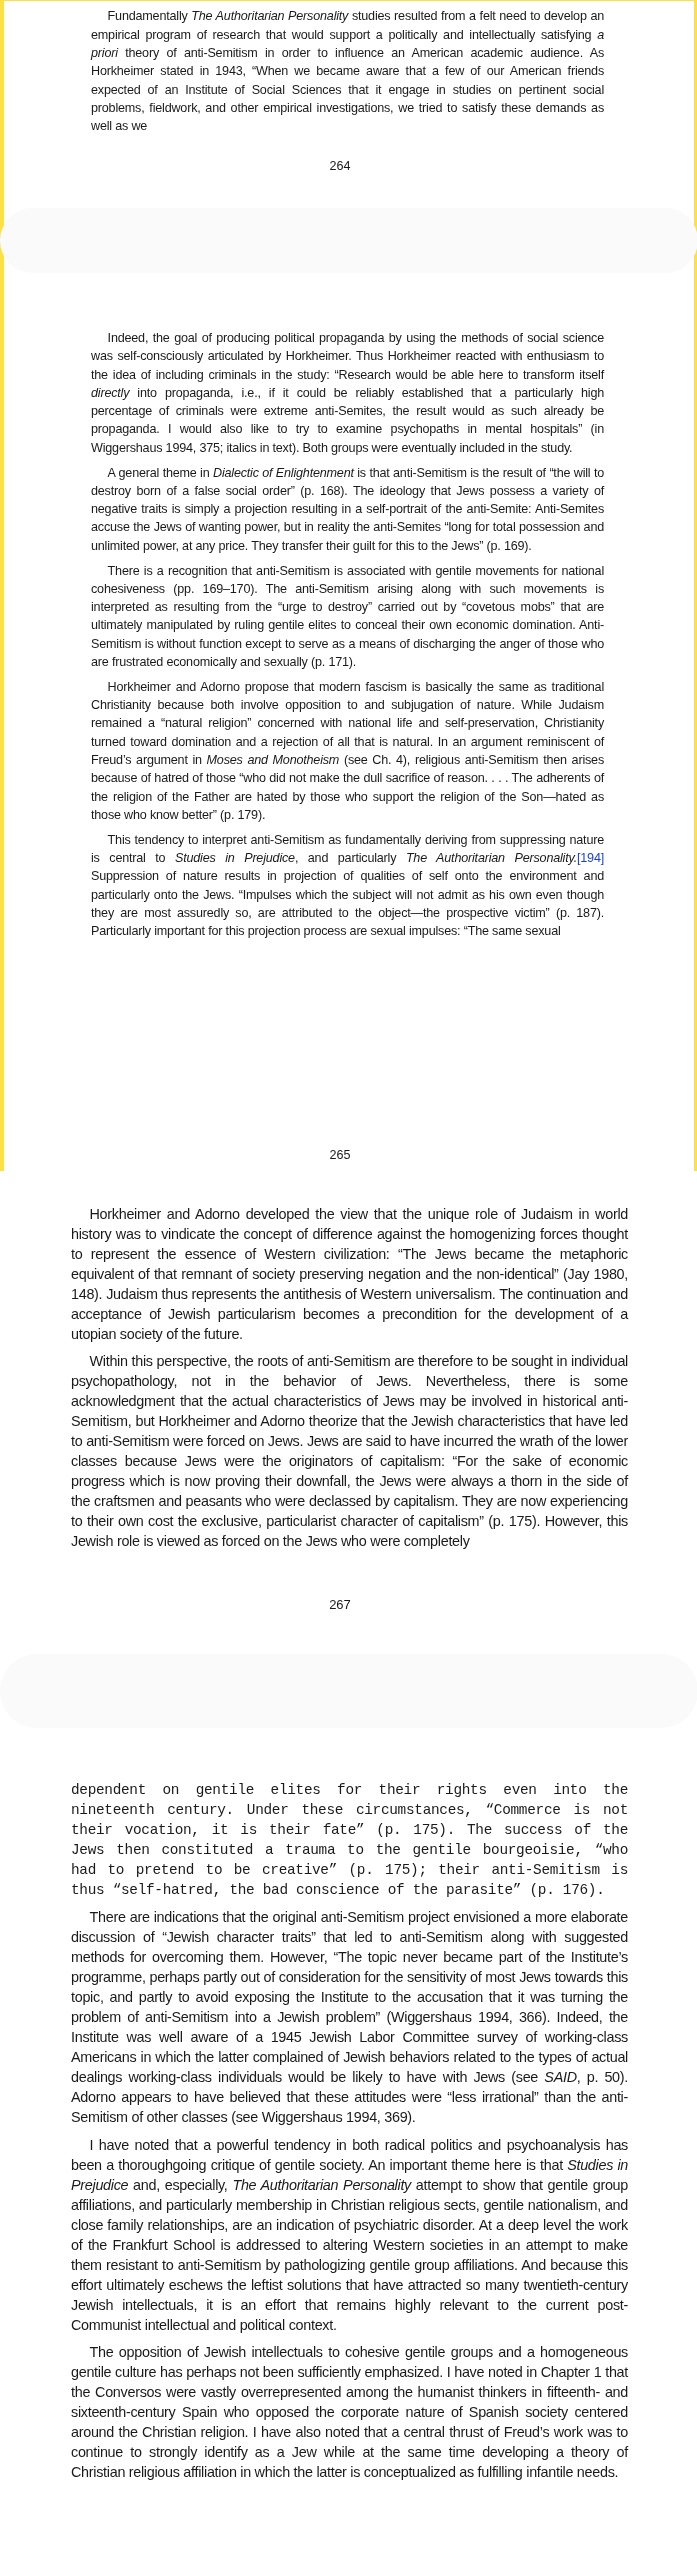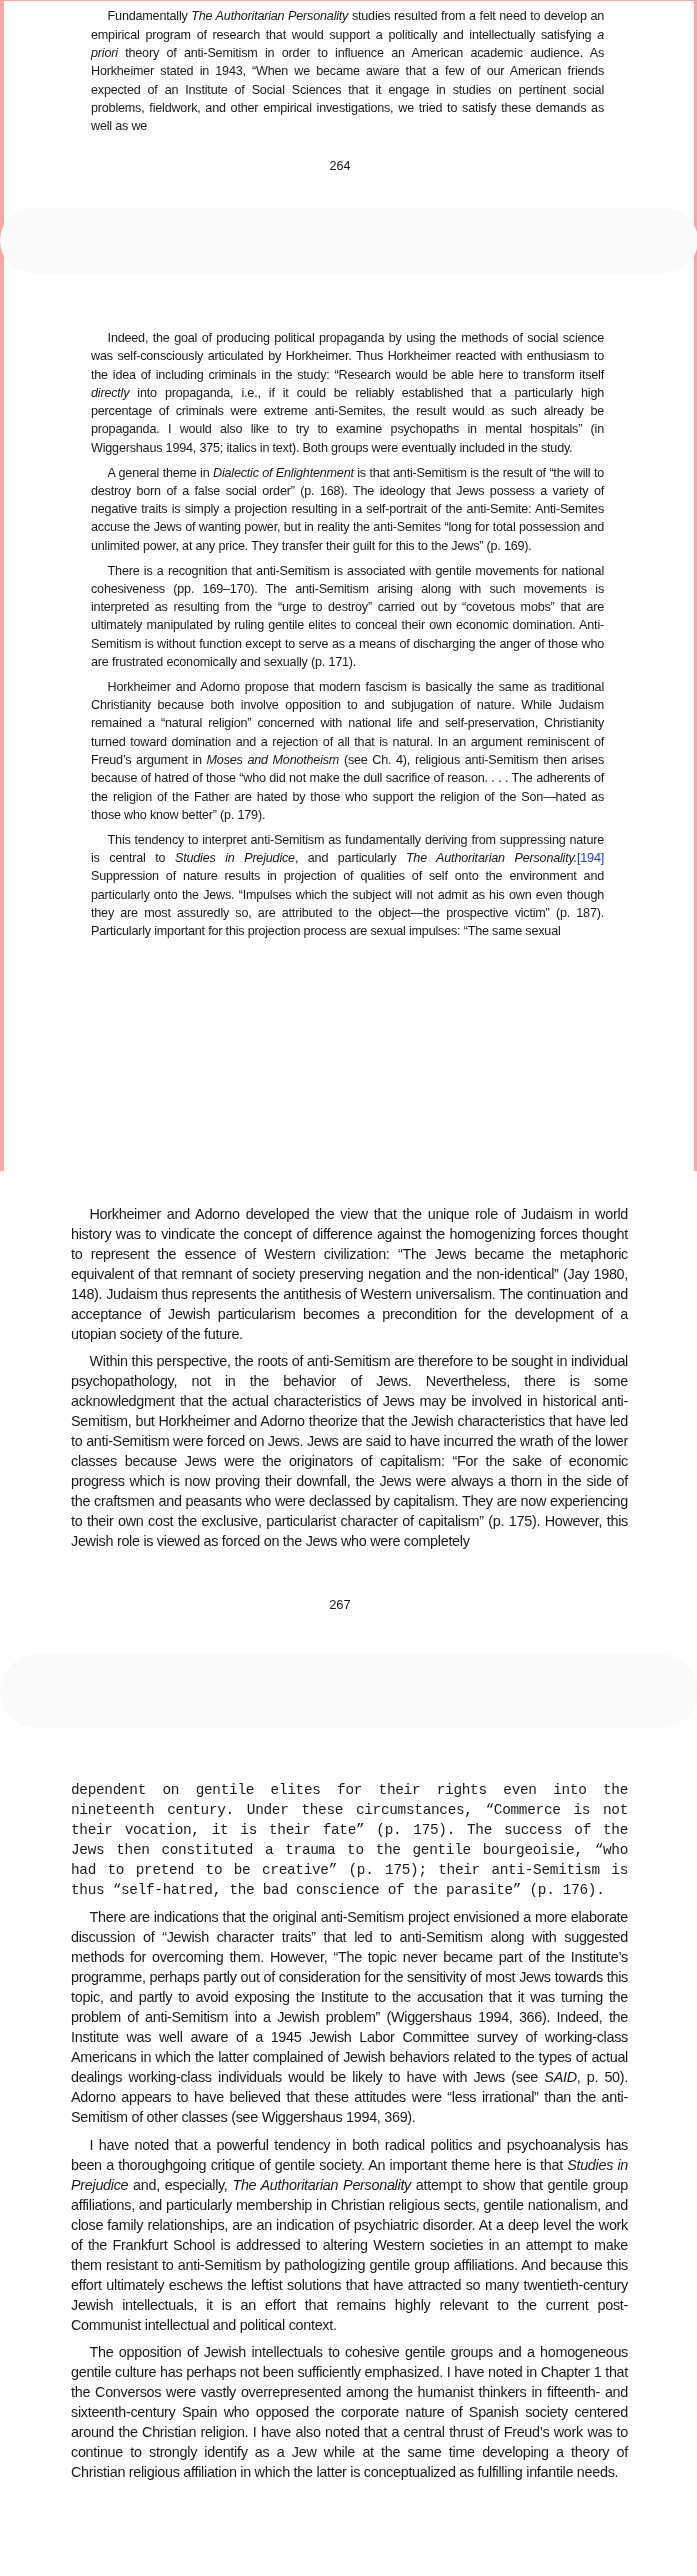--- a/index.html
+++ b/index.html
@@ -7,21 +7,21 @@
       width: 698px;
       height: 2576px;
       position: relative;
       overflow: hidden;
       font-family: "Liberation Sans Narrow", "Liberation Sans", sans-serif;
       color: #1a1a1a;
     }
     
     .upper {
       position: absolute; left: 0; top: 0; width: 698px; height: 1171px;
-      background: #fca5a5;
+      background: #fde047;
     }
     .upper .sheet {
       position: absolute; left: 3.7px; top: 0.9px; width: 690px; height: 1170px;
       background: #ffffff;
     }
     .smudge {
       position: absolute; background: #fafafa;
       border-radius: 37px;
     }
     .col-upper {
@@ -58,20 +58,21 @@
     </div>
   <div class="pagenum" style="top:159px;">264</div>
 
   <div class="col-upper" style="top:329px;" id="pg1">
       <p><span>Indeed, the goal of producing political propaganda by using the methods of social science was self-consciously articulated by Horkheimer. Thus Horkheimer reacted with enthusiasm to the idea of including criminals in the study: “Research would be able here to transform itself </span><i>directly</i><span> into propaganda, i.e., if it could be reliably established that a particularly high percentage of criminals were extreme anti-Semites, the result would as such already be propaganda. I would also like to try to examine psychopaths in mental hospitals” (in Wiggershaus 1994, 375; italics in text). Both groups were eventually included in the study.</span></p>
       <p><span>A general theme in </span><i>Dialectic of Enlightenment</i><span> is that anti-Semitism is the result of “the will to destroy born of a false social order” (p. 168). The ideology that Jews possess a variety of negative traits is simply a projection resulting in a self-portrait of the anti-Semite: Anti-Semites accuse the Jews of wanting power, but in reality the anti-Semites “long for total possession and unlimited power, at any price. They transfer their guilt for this to the Jews” (p. 169).</span></p>
       <p><span>There is a recognition that anti-Semitism is associated with gentile movements for national cohesiveness (pp. 169–170). The anti-Semitism arising along with such movements is interpreted as resulting from the “urge to destroy” carried out by “covetous mobs” that are ultimately manipulated by ruling gentile elites to conceal their own economic domination. Anti-Semitism is without function except to serve as a means of discharging the anger of those who are frustrated economically and sexually (p. 171).</span></p>
       <p><span>Horkheimer and Adorno propose that modern fascism is basically the same as traditional Christianity because both involve opposition to and subjugation of nature. While Judaism remained a “natural religion” concerned with national life and self-preservation, Christianity turned toward domination and a rejection of all that is natural. In an argument reminiscent of Freud’s argument in </span><i>Moses and Monotheism</i><span> (see Ch. 4), religious anti-Semitism then arises because of hatred of those “who did not make the dull sacrifice of reason. . . . The adherents of the religion of the Father are hated by those who support the religion of the Son—hated as those who know better” (p. 179).</span></p>
       <p><span>This tendency to interpret anti-Semitism as fundamentally deriving from suppressing nature is central to </span><i>Studies in Prejudice</i><span>, and particularly </span><i>The Authoritarian Personality.</i><a class="fn">[194]</a><span> Suppression of nature results in projection of qualities of self onto the environment and particularly onto the Jews. “Impulses which the subject will not admit as his own even though they are most assuredly so, are attributed to the object—the prospective victim” (p. 187). Particularly important for this projection process are sexual impulses: “The same sexual</span></p>
     </div>
+  <div class="pagenum" style="top:1148px;">265</div>
 </div>
 
 <div class="col-lower" style="top:1204px;" id="pg2">
     <p><span>Horkheimer and Adorno developed the view that the unique role of Judaism in world history was to vindicate the concept of difference against the homogenizing forces thought to represent the essence of Western civilization: “The Jews became the metaphoric equivalent of that remnant of society preserving negation and the non-identical” (Jay 1980, 148). Judaism thus represents the antithesis of Western universalism. The continuation and acceptance of Jewish particularism becomes a precondition for the development of a utopian society of the future.</span></p>
     <p><span>Within this perspective, the roots of anti-Semitism are therefore to be sought in individual psychopathology, not in the behavior of Jews. Nevertheless, there is some acknowledgment that the actual characteristics of Jews may be involved in historical anti-Semitism, but Horkheimer and Adorno theorize that the Jewish characteristics that have led to anti-Semitism were forced on Jews. Jews are said to have incurred the wrath of the lower classes because Jews were the originators of capitalism: “For the sake of economic progress which is now proving their downfall, the Jews were always a thorn in the side of the craftsmen and peasants who were declassed by capitalism. They are now experiencing to their own cost the exclusive, particularist character of capitalism” (p. 175). However, this Jewish role is viewed as forced on the Jews who were completely</span></p>
   </div>
 <div class="pagenum" style="top:1597px;font-size:13px;">267</div>
 
 <div class="smudge" style="left:0;top:1654px;width:698px;height:74px;"></div>
 

